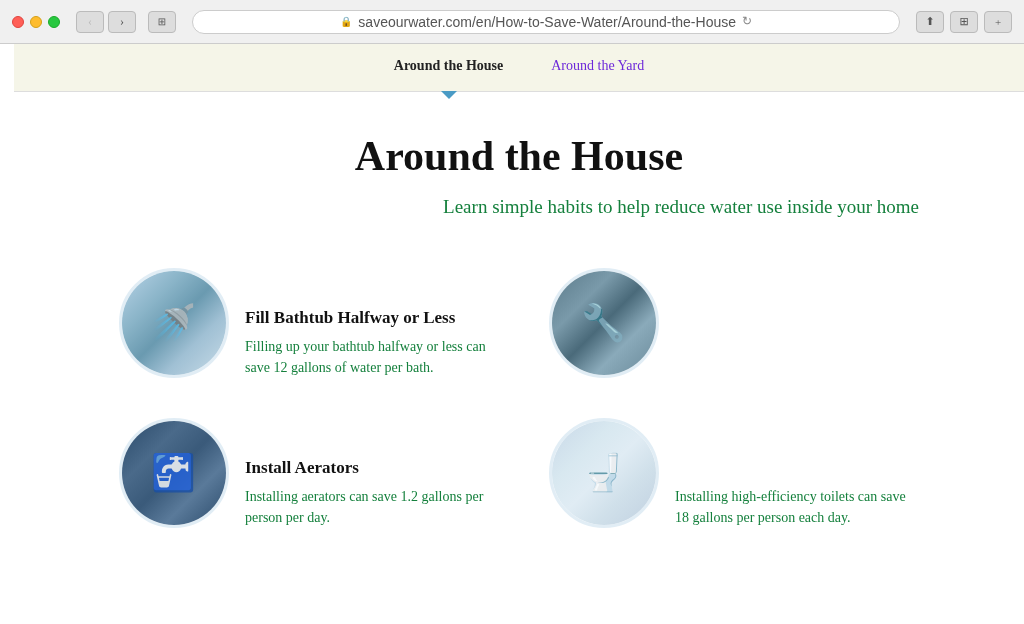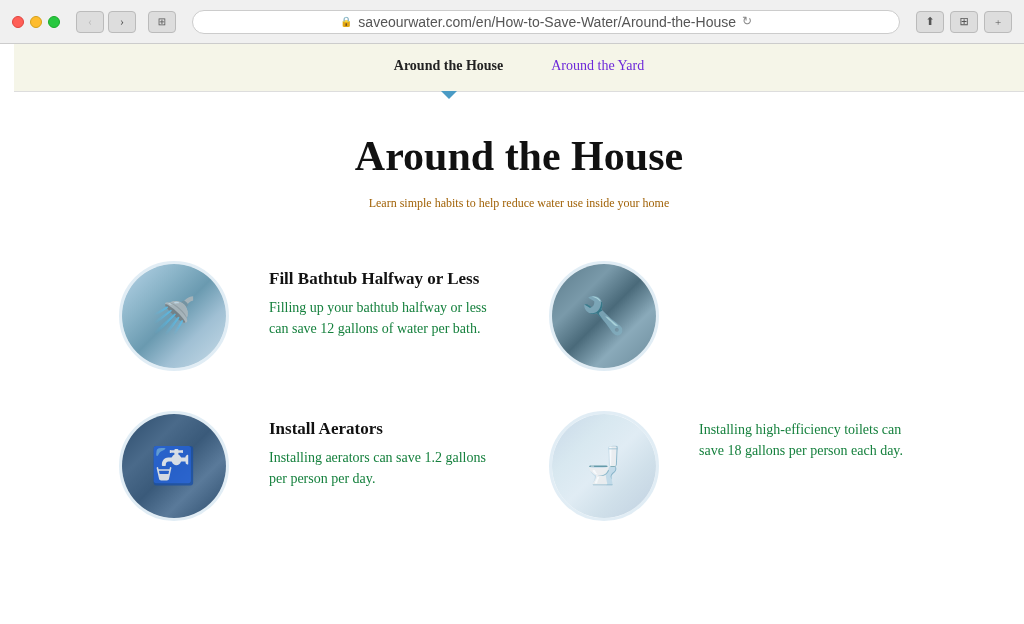--- a/index.html
+++ b/index.html
@@ -182,38 +182,38 @@
     .page-title {
       text-align: center;
       font-size: 42px;
       font-weight: bold;
       font-family: Georgia, serif;
       color: #111;
       margin-bottom: 16px;
     }
 
     .page-subtitle {
-      text-align: center;
-      font-size: 12px;
-      color: #a16207;
+      text-align: right;
+      font-size: 19px;
+      color: #15803d;
       font-family: Georgia, serif;
       margin-bottom: 50px;
     }
 
     
     .tips-grid {
       display: grid;
       grid-template-columns: 1fr 1fr;
       gap: 40px 60px;
     }
 
     .tip-item {
       display: flex;
-      gap: 40px;
-      align-items: flex-start;
+      gap: 16px;
+      align-items: flex-end;
     }
 
     .tip-image-circle {
       width: 110px;
       height: 110px;
       border-radius: 50%;
       flex-shrink: 0;
       overflow: hidden;
       position: relative;
     }

